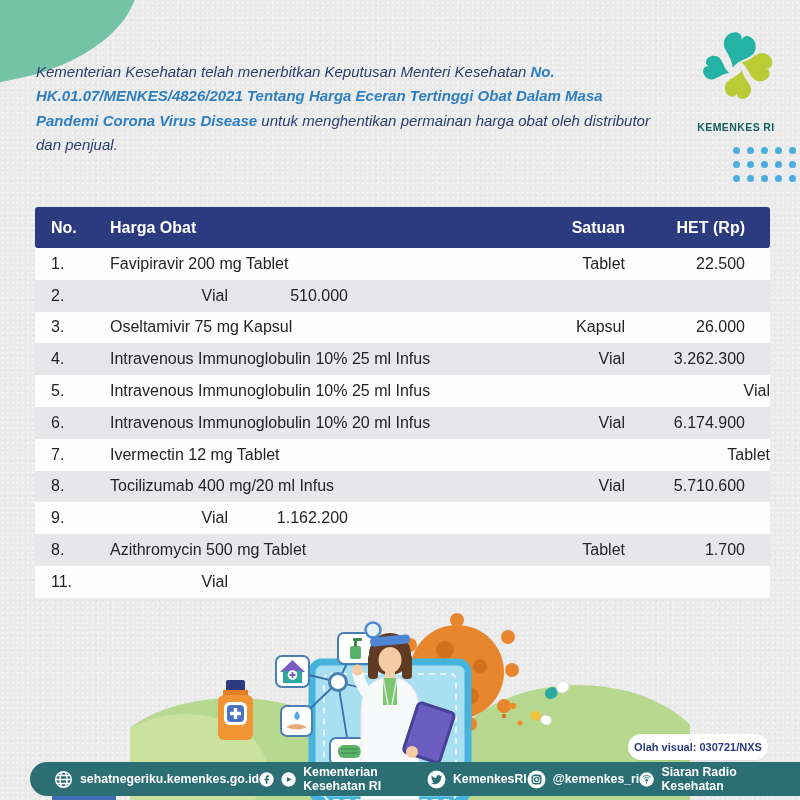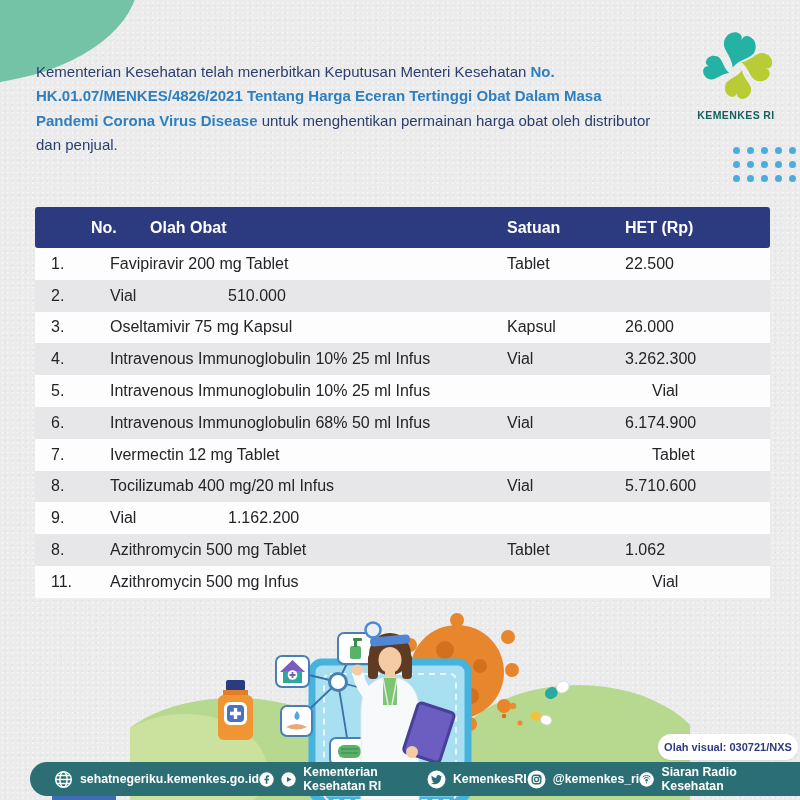--- a/index.html
+++ b/index.html
@@ -22,45 +22,45 @@
   }
   .dots-grid {
     position:absolute; left:733px; top:147px;
     display:grid; grid-template-columns:repeat(5, 7px); grid-auto-rows:7px;
     column-gap:7px; row-gap:7px;
   }
   .dot { width:7px; height:7px; border-radius:50%; background:#4badde; }
   
   .intro {
     position:absolute; left:36px; top:60px; width:628px;
-    font-size:15px; line-height:1.62; color:#2a3f6e;
+    font-style:italic; font-size:15px; line-height:1.62; color:#2a3f6e;
   }
   .intro .hl { color:#2e7fc0; font-weight:bold; }
   
   .logo { position:absolute; left:680px; top:30px; width:112px; text-align:center; }
-  .logo-label { margin-top:3px; font-size:10.5px; font-weight:bold; letter-spacing:.4px; color:#15605f; }
+  .logo-label { margin-top:15px; font-size:10.5px; font-weight:bold; letter-spacing:.4px; color:#15605f; }
   
   .het-table { position:absolute; left:35px; top:207px; width:735px; font-size:16px; }
   .thead {
     display:flex; align-items:center; height:41px; background:#2c3a80;
-    color:#fff; font-weight:bold; border-radius:3px;padding-left:40px;
+    color:#fff; font-weight:bold; border-radius:3px;
   }
   .trow { display:flex; align-items:center; height:31.8px; color:#232428; }
   .trow:nth-child(odd) { background:#fdfdfd; }
   .trow:nth-child(even) { background:#e7e7e9; }
   .c-no { width:75px; padding-left:16px; }
   .c-nama { flex:1; }
-  .c-satuan { width:118px; text-align:left; }
-  .c-het { width:145px; padding-right:25px; }
+  .c-satuan { width:118px; text-align:right; }
+  .c-het { width:145px; text-align:right; padding-right:25px; }
   
   .illustration { position:absolute; left:130px; top:610px; width:560px; height:190px; z-index:1; }
   .wedge-blue { position:absolute; left:52px; top:784px; width:64px; height:16px; background:#3f6cb8; border-radius:6px 6px 0 0; z-index:0; }
   
   .credit {
-    position:absolute; left:658px; top:734px; width:140px; height:26px; z-index:4;
+    position:absolute; left:628px; top:734px; width:140px; height:26px; z-index:4;
     background:#ffffff; border-radius:13px; color:#2c3a80;
     font-size:11px; font-weight:bold; display:flex; align-items:center; justify-content:center;
     box-shadow:0 1px 2px rgba(0,0,0,.08);
   }
   
   .footer {
     position:absolute; left:30px; top:762px; width:770px; height:34px; z-index:5;
     background:#2b6f75; border-radius:18px 0 0 18px;
     display:flex; align-items:center; justify-content:space-between;
     padding:0 26px 0 24px; color:#fff; font-size:12.3px; font-weight:bold;
@@ -103,21 +103,21 @@
       <use href="#heart" fill="#23b2a3" transform="translate(20,39) rotate(-72) scale(0.8)"></use>
       <use href="#heart" fill="#b9cc35" transform="translate(59,36) rotate(104) scale(0.95)"></use>
       <use href="#heart" fill="#b9cc35" transform="translate(42,54) rotate(192) scale(0.88)"></use>
     </svg>
     <div class="logo-label">KEMENKES RI</div>
   </div>
 
   <div class="het-table">
     <div class="thead">
       <span class="c-no">No.</span>
-      <span class="c-nama">Olah Obat</span>
+      <span class="c-nama">Harga Obat</span>
       <span class="c-satuan">Satuan</span>
       <span class="c-het">HET (Rp)</span>
     </div>
     <div>
     <div class="trow">
       <span class="c-no">1.</span>
       <span class="c-nama">Favipiravir 200 mg Tablet</span>
       <span class="c-satuan">Tablet</span>
       <span class="c-het">22.500</span>
     </div>
@@ -143,21 +143,21 @@
     </div>
 
     <div class="trow">
       <span class="c-no">5.</span>
       <span class="c-nama">Intravenous Immunoglobulin 10% 25 ml Infus</span>
       <span class="c-satuan">Vial</span>
     </div>
 
     <div class="trow">
       <span class="c-no">6.</span>
-      <span class="c-nama">Intravenous Immunoglobulin 68% 50 ml Infus</span>
+      <span class="c-nama">Intravenous Immunoglobulin 10% 20 ml Infus</span>
       <span class="c-satuan">Vial</span>
       <span class="c-het">6.174.900</span>
     </div>
 
     <div class="trow">
       <span class="c-no">7.</span>
       <span class="c-nama">Ivermectin 12 mg Tablet</span>
       <span class="c-satuan">Tablet</span>
     </div>
 
@@ -171,26 +171,25 @@
     <div class="trow">
       <span class="c-no">9.</span>
       <span class="c-satuan">Vial</span>
       <span class="c-het">1.162.200</span>
     </div>
 
     <div class="trow">
       <span class="c-no">8.</span>
       <span class="c-nama">Azithromycin 500 mg Tablet</span>
       <span class="c-satuan">Tablet</span>
-      <span class="c-het">1.062</span>
+      <span class="c-het">1.700</span>
     </div>
 
     <div class="trow">
       <span class="c-no">11.</span>
-      <span class="c-nama">Azithromycin 500 mg Infus</span>
       <span class="c-satuan">Vial</span>
     </div>
   </div>
   </div>
 
   <div class="wedge-blue"></div>
   <svg class="illustration" viewBox="0 0 560 190">
 
     <ellipse cx="105" cy="158" rx="128" ry="70" fill="#b7d88f"></ellipse>
     <ellipse cx="55" cy="160" rx="82" ry="56" fill="#cbe19e"></ellipse>

